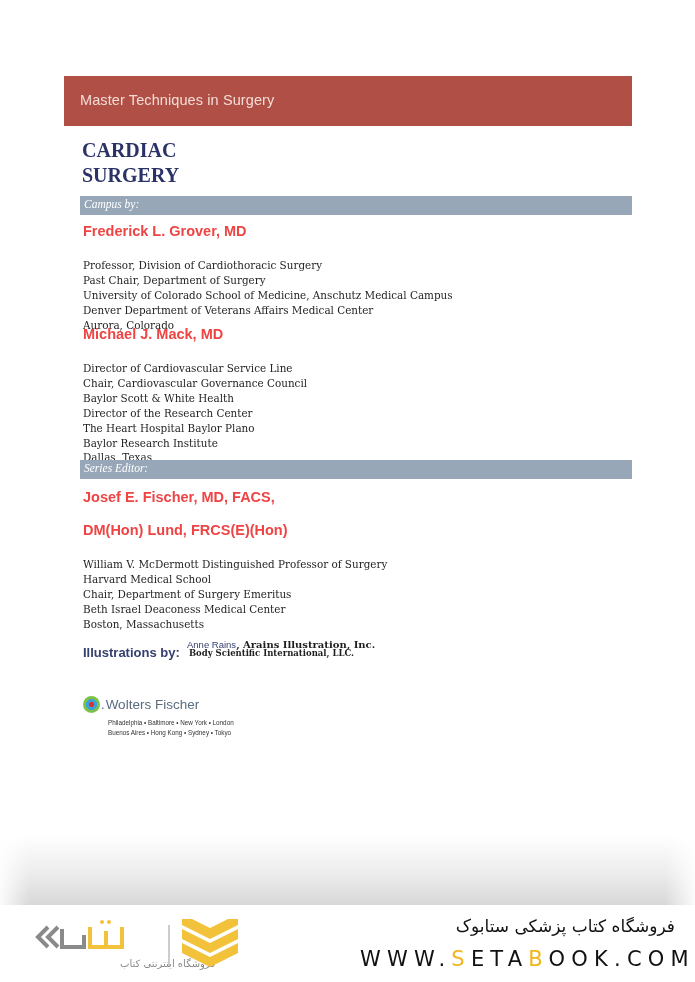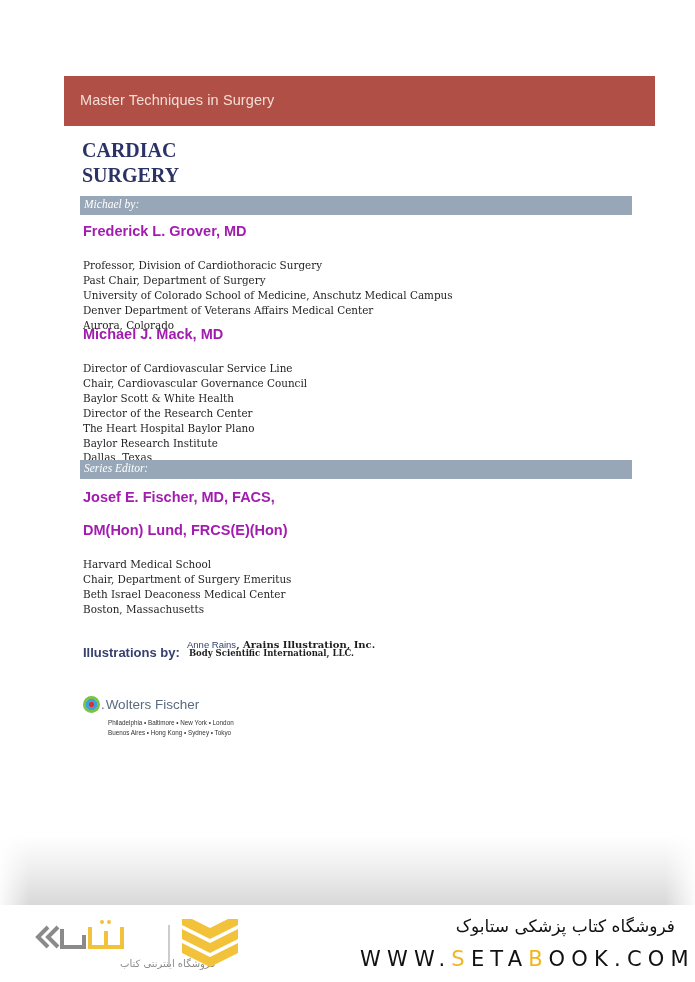--- a/index.html
+++ b/index.html
@@ -5,21 +5,20 @@
     html, body { margin: 0; padding: 0; }
     body {
       width: 695px; height: 982px; position: relative; overflow: hidden;
       background: #ffffff;
       font-family: "DejaVu Serif", serif;
     }
     .page { position: absolute; left: 0; top: 0; width: 695px; height: 905px; background: #fff; }
     .series-bar {
       position: absolute; left: 64px; top: 76px; width: 568px; height: 50px;
       background: #b04f45;
-      padding-left: 23px;
     }
     .series-bar span {
       position: absolute; left: 16px; top: 16px;
       font-family: "Liberation Sans", sans-serif; font-size: 14.5px; color: #f3ddd6;
       letter-spacing: 0.1px;
     }
     .title {
       position: absolute; left: 82px; top: 138px;
       font-family: "Liberation Serif", serif; font-weight: bold;
       font-size: 20px; line-height: 25px; color: #2b3266;
@@ -29,21 +28,21 @@
       position: absolute; left: 80px; width: 552px; height: 19px;
       background: #97a7b7;
     }
     .label-bar span {
       position: absolute; left: 4px; top: 2px;
       font-family: "Liberation Serif", serif; font-style: italic; font-size: 11.5px; color: #ffffff;
     }
     .person { position: absolute; left: 83px; }
     .person .name {
       font-family: "Liberation Sans", sans-serif; font-weight: bold;
-      font-size: 14.5px; line-height: 18px; color: #a21caf;
+      font-size: 14.5px; line-height: 18px; color: #ef4444;
     }
     .person .aff {
       font-family: "DejaVu Serif", serif; font-size: 10.4px; line-height: 14.9px; color: #1e1e1e;
       margin-top: 18px;
     }
     .person .aff div { white-space: nowrap; }
     .illus {
       position: absolute; left: 83px; top: 614px; margin-top: 28px;
     }
     .illus .lbl {
@@ -102,21 +101,21 @@
   <div class="series-bar">
     <span>Master Techniques in Surgery</span>
   </div>
 
   <div class="title">
     <div>CARDIAC</div>
     <div>SURGERY</div>
   </div>
 
   <div class="label-bar" style="top:196px;">
-    <span>Michael by:</span>
+    <span>Campus by:</span>
   </div>
 
   <div class="person" style="top:222px;">
     <div class="name">Frederick L. Grover, MD</div>
     <div class="aff">
       <div>Professor, Division of Cardiothoracic Surgery</div>
       <div>Past Chair, Department of Surgery</div>
       <div>University of Colorado School of Medicine, Anschutz Medical Campus</div>
       <div>Denver Department of Veterans Affairs Medical Center</div>
       <div>Aurora, Colorado</div>
@@ -137,20 +136,21 @@
   </div>
 
   <div class="label-bar" style="top:460px;">
     <span>Series Editor:</span>
   </div>
 
   <div class="person" style="top:488px;">
     <div class="name">Josef E. Fischer, MD, FACS,</div>
     <div class="name" style="margin-top:15px;">DM(Hon) Lund, FRCS(E)(Hon)</div>
     <div class="aff">
+      <div>William V. McDermott Distinguished Professor of Surgery</div>
       <div>Harvard Medical School</div>
       <div>Chair, Department of Surgery Emeritus</div>
       <div>Beth Israel Deaconess Medical Center</div>
       <div>Boston, Massachusetts</div>
     </div>
   </div>
 
   <div class="illus">
     <span class="lbl">Illustrations by:</span>
     <span class="v1">Body Scientific International, LLC.</span>

